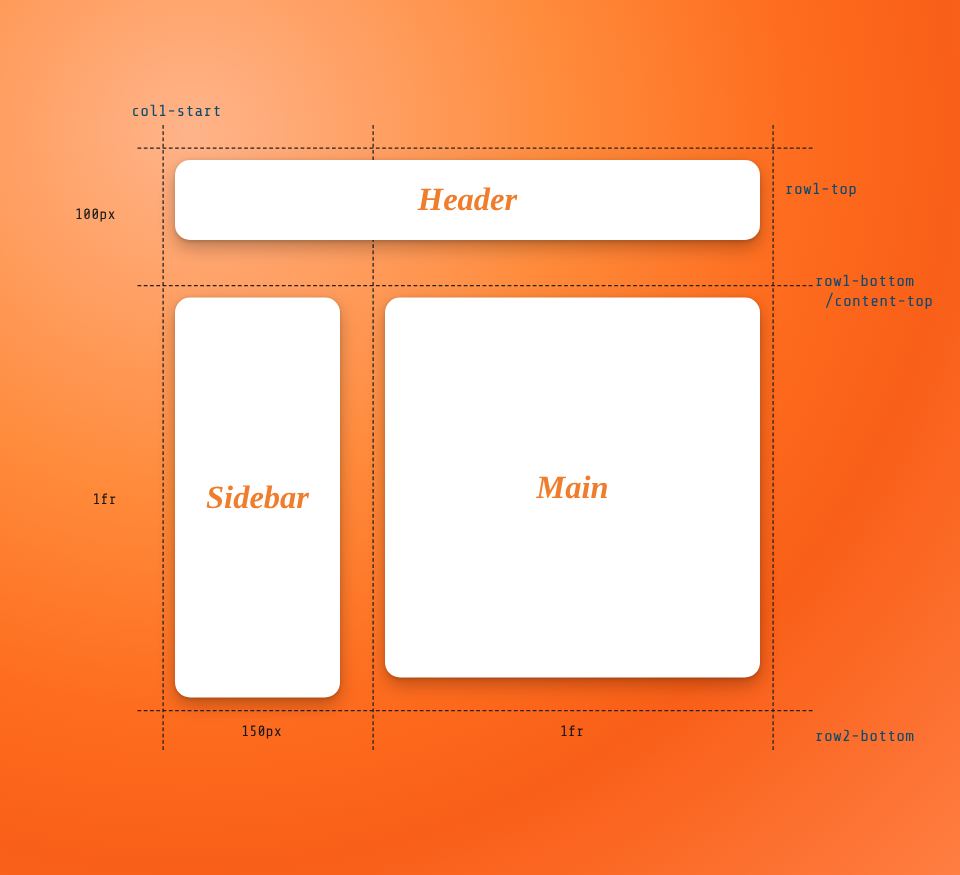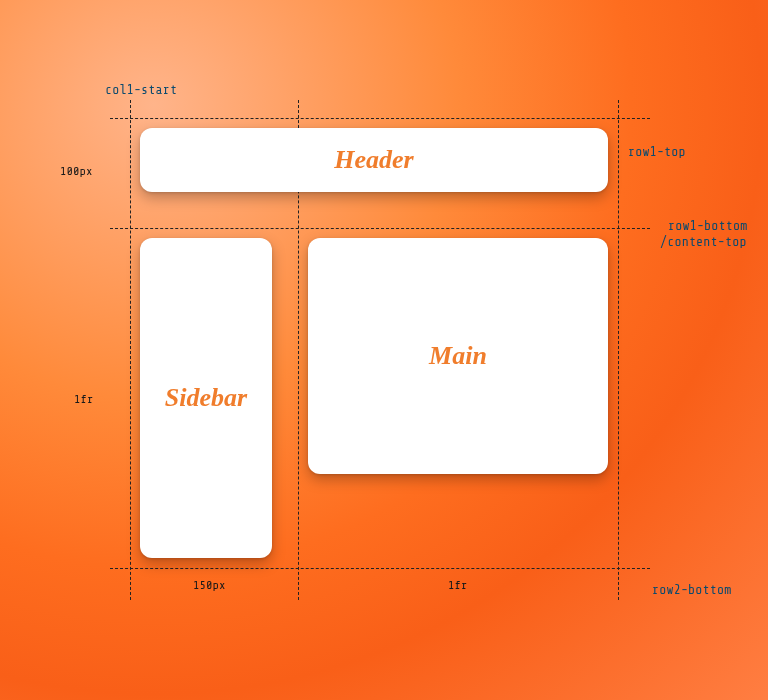--- a/index.html
+++ b/index.html
@@ -72,32 +72,32 @@
   <div class="dash v" style="left:130px; top:100px; height:500px;"></div>
   <div class="dash v" style="left:298px; top:100px; height:500px;"></div>
   <div class="dash v" style="left:618px; top:100px; height:500px;"></div>
 
   <div class="dash h" style="top:118px; left:110px; width:540px;"></div>
   <div class="dash h" style="top:228px; left:110px; width:540px;"></div>
   <div class="dash h" style="top:568px; left:110px; width:540px;"></div>
 
   <div class="label" style="left:105px; top:82px;">col1-start</div>
   <div class="label" style="left:628px; top:112px;margin-top:32px;">row1-top</div>
-  <div class="label" style="left:668px; top:218px;">row1-bottom</div>
+  <div class="label" style="left:652px; top:218px;">row1-bottom</div>
   <div class="label" style="left:660px; top:234px;">/content-top</div>
   <div class="label" style="left:652px; top:582px;">row2-bottom</div>
 
   <div class="size-label" style="left:60px; top:164px;">100px</div>
   <div class="size-label" style="left:74px; top:392px;">1fr</div>
   <div class="size-label" style="left:193px; top:578px;text-align:right;">150px</div>
   <div class="size-label" style="left:448px; top:578px;">1fr</div>
 
   <div class="card" style="left:140px; top:128px; width:468px; height:64px;">
     <span class="card-label">Header</span>
   </div>
   <div class="card" style="left:140px; top:238px; width:132px; height:320px;">
     <span class="card-label">Sidebar</span>
   </div>
-  <div class="card" style="left:308px; top:238px; width:300px; height:236px;">
+  <div class="card" style="left:308px; top:238px; width:300px; height:304px;">
     <span class="card-label">Main</span>
   </div>
 
 </div>
 
 </body></html>

